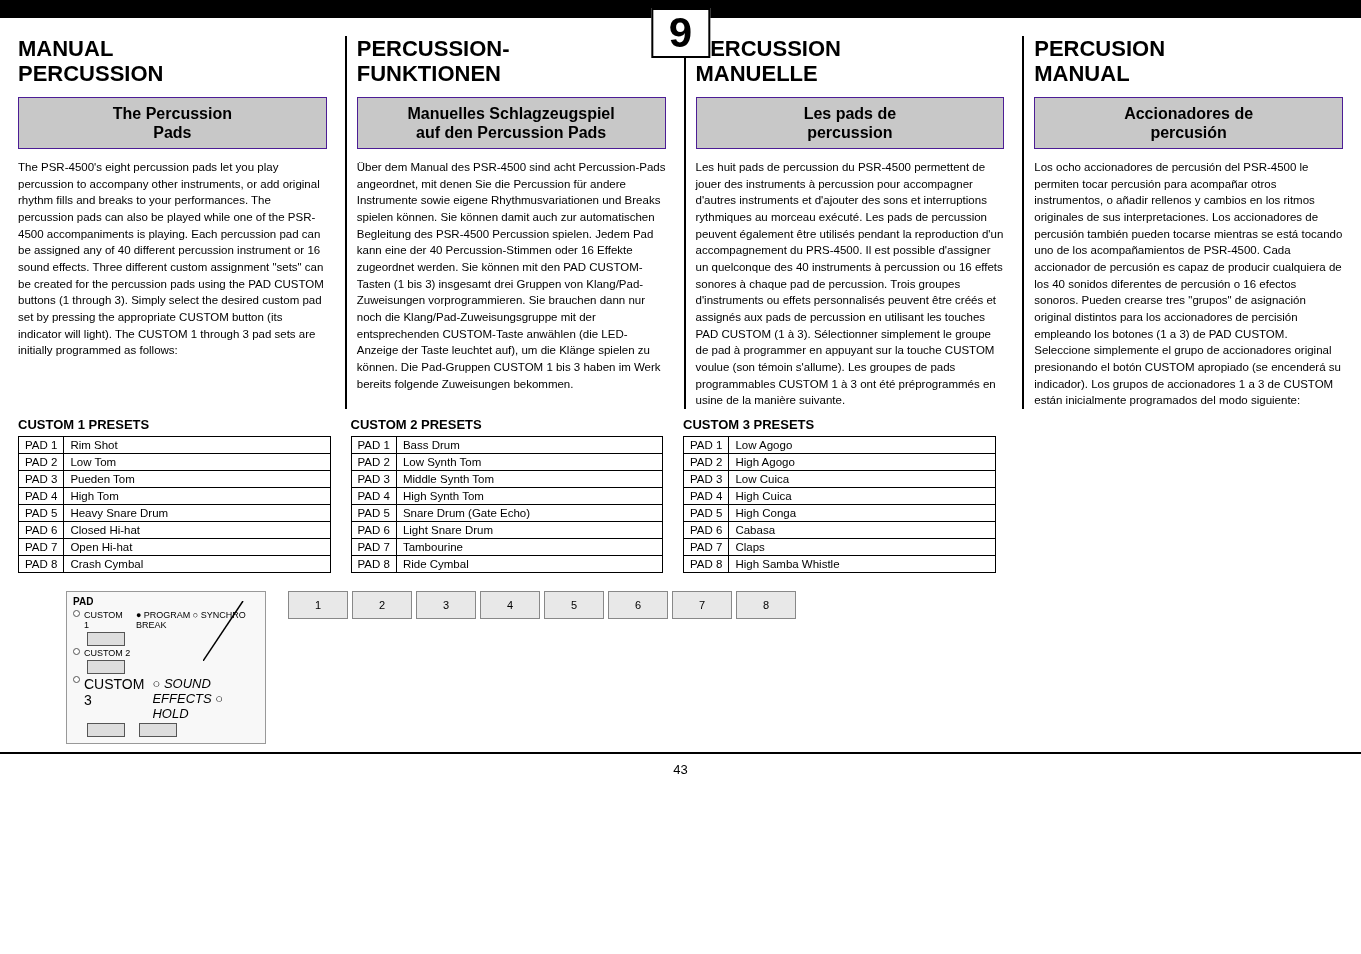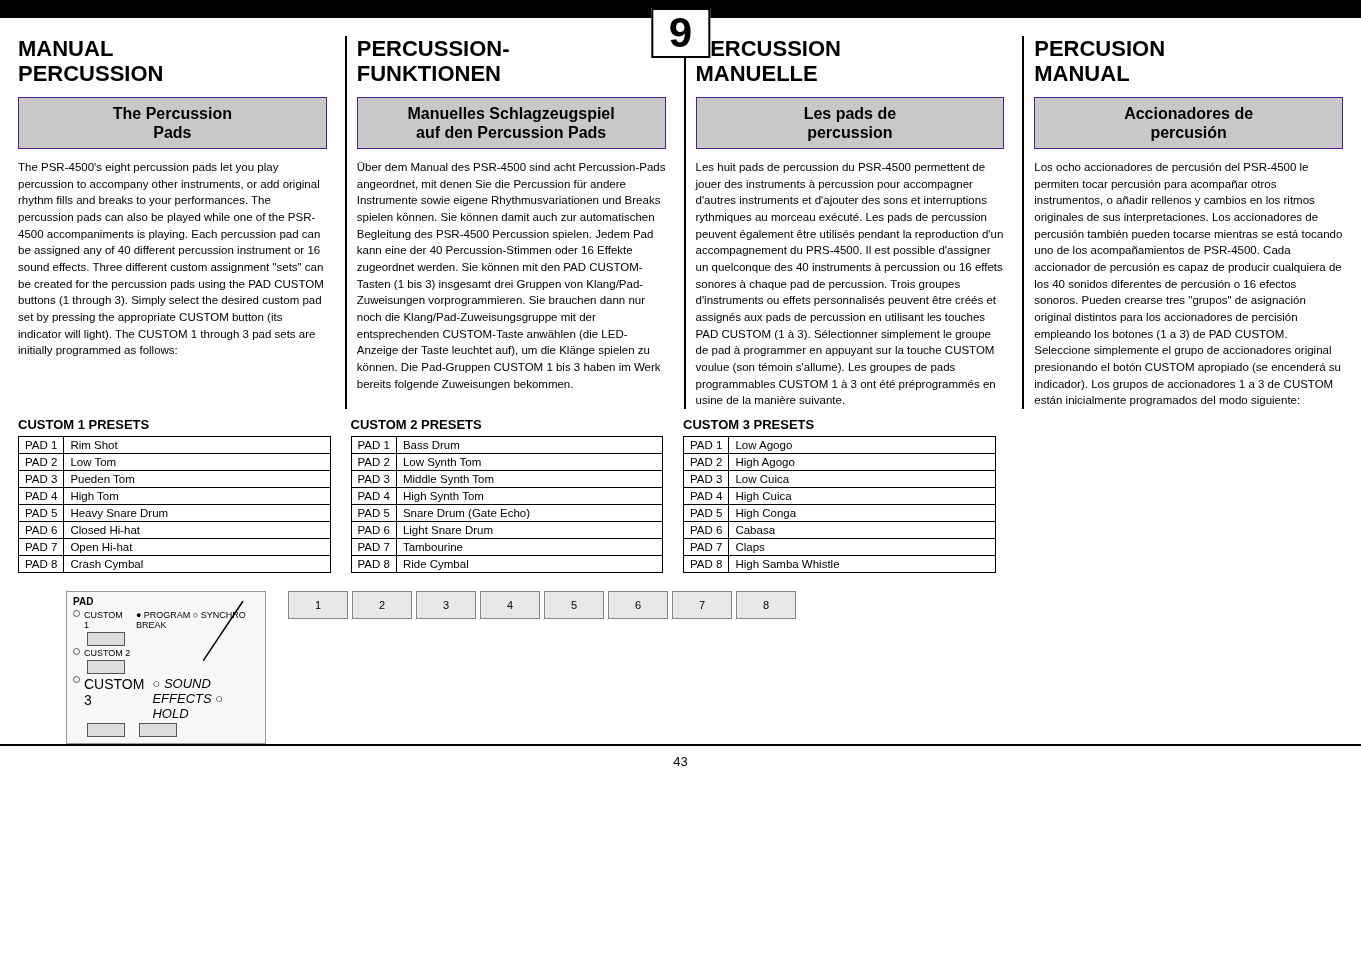--- a/index.html
+++ b/index.html
@@ -207,20 +207,21 @@
 
     
     .page-num-bar {
       width: 100%;
       background: #fff;
       text-align: center;
       font-size: 13px;
       font-family: Arial, sans-serif;
       padding: 8px 0 2px 0;
       border-top: 2px solid #000;
+      margin-top: 8px;
     }
 
     .top-area {
       position: relative;
       width: 100%;
     }
   </style>
 </head>
 <body>
 

